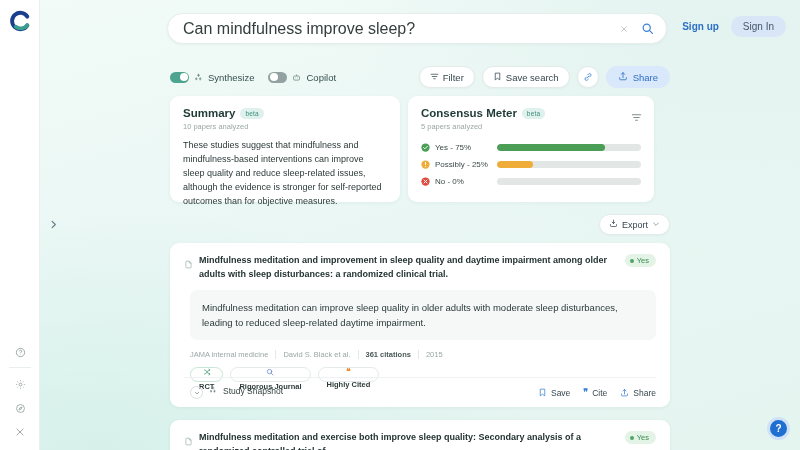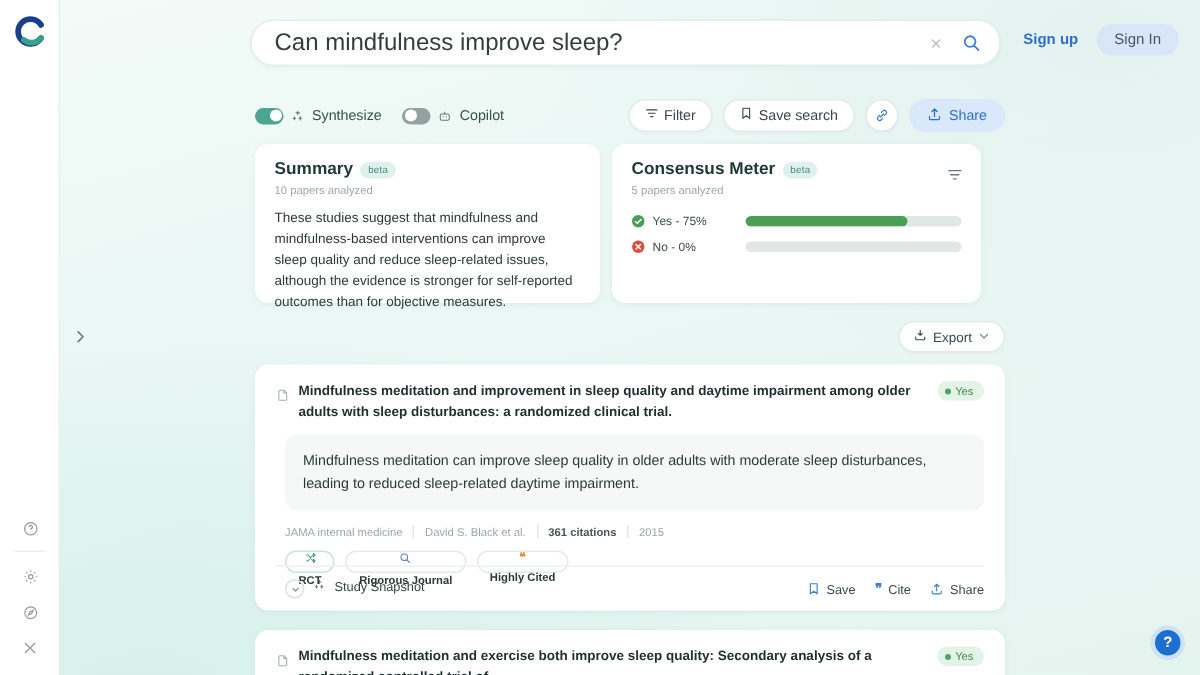--- a/index.html
+++ b/index.html
@@ -433,20 +433,33 @@
           <div class="meter-row">
             <span class="dot-ic">
               <svg width="9" height="9" viewBox="0 0 24 24">
                 <circle cx="12" cy="12" r="11" fill="#4a9e55"></circle>
                 <path d="M7 12.4l3.2 3.2L17 8.8" fill="none" stroke="#fff" stroke-width="2.6" stroke-linecap="round" stroke-linejoin="round"></path>
               </svg>
             </span>
             <span class="meter-label">Yes - 75%</span>
             <div class="bar-track">
               <div class="bar-fill" style="width: 75%; background: rgb(74, 158, 85);"></div>
+            </div>
+          </div>
+          <div class="meter-row">
+            <span class="dot-ic">
+              <svg width="9" height="9" viewBox="0 0 24 24">
+                <circle cx="12" cy="12" r="11" fill="#f0ac38"></circle>
+                <rect x="10.6" y="5.6" width="2.8" height="8" rx="1.4" fill="#fff"></rect>
+                <circle cx="12" cy="17.4" r="1.6" fill="#fff"></circle>
+              </svg>
+            </span>
+            <span class="meter-label">Possibly - 25%</span>
+            <div class="bar-track">
+              <div class="bar-fill" style="width: 25%; background: rgb(240, 172, 56);"></div>
             </div>
           </div>
           <div class="meter-row">
             <span class="dot-ic">
               <svg width="9" height="9" viewBox="0 0 24 24">
                 <circle cx="12" cy="12" r="11" fill="#e04a3f"></circle>
                 <path d="M8 8l8 8M16 8l-8 8" fill="none" stroke="#fff" stroke-width="2.6" stroke-linecap="round"></path>
               </svg>
             </span>
             <span class="meter-label">No - 0%</span>

